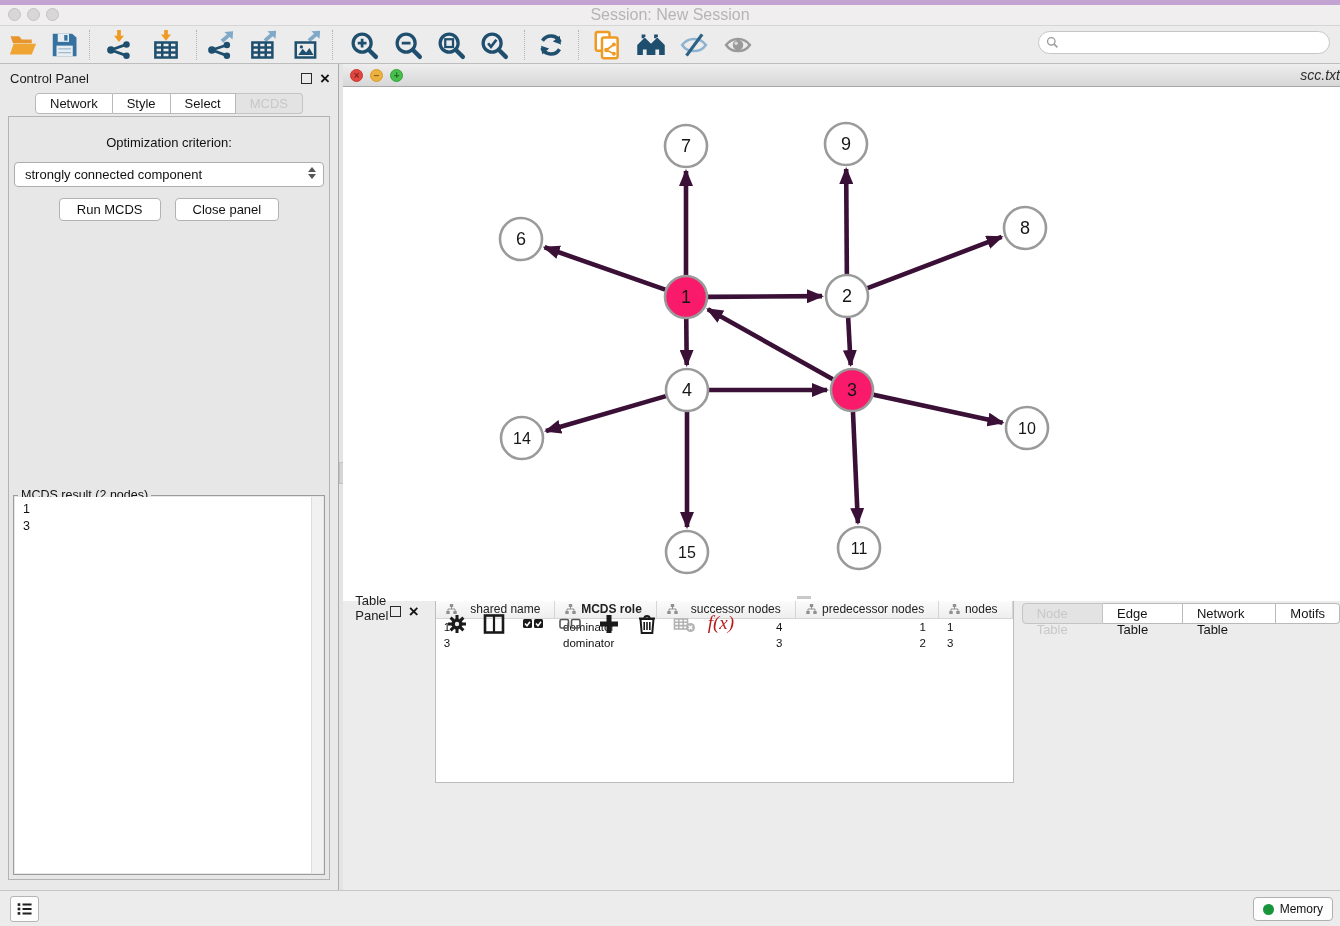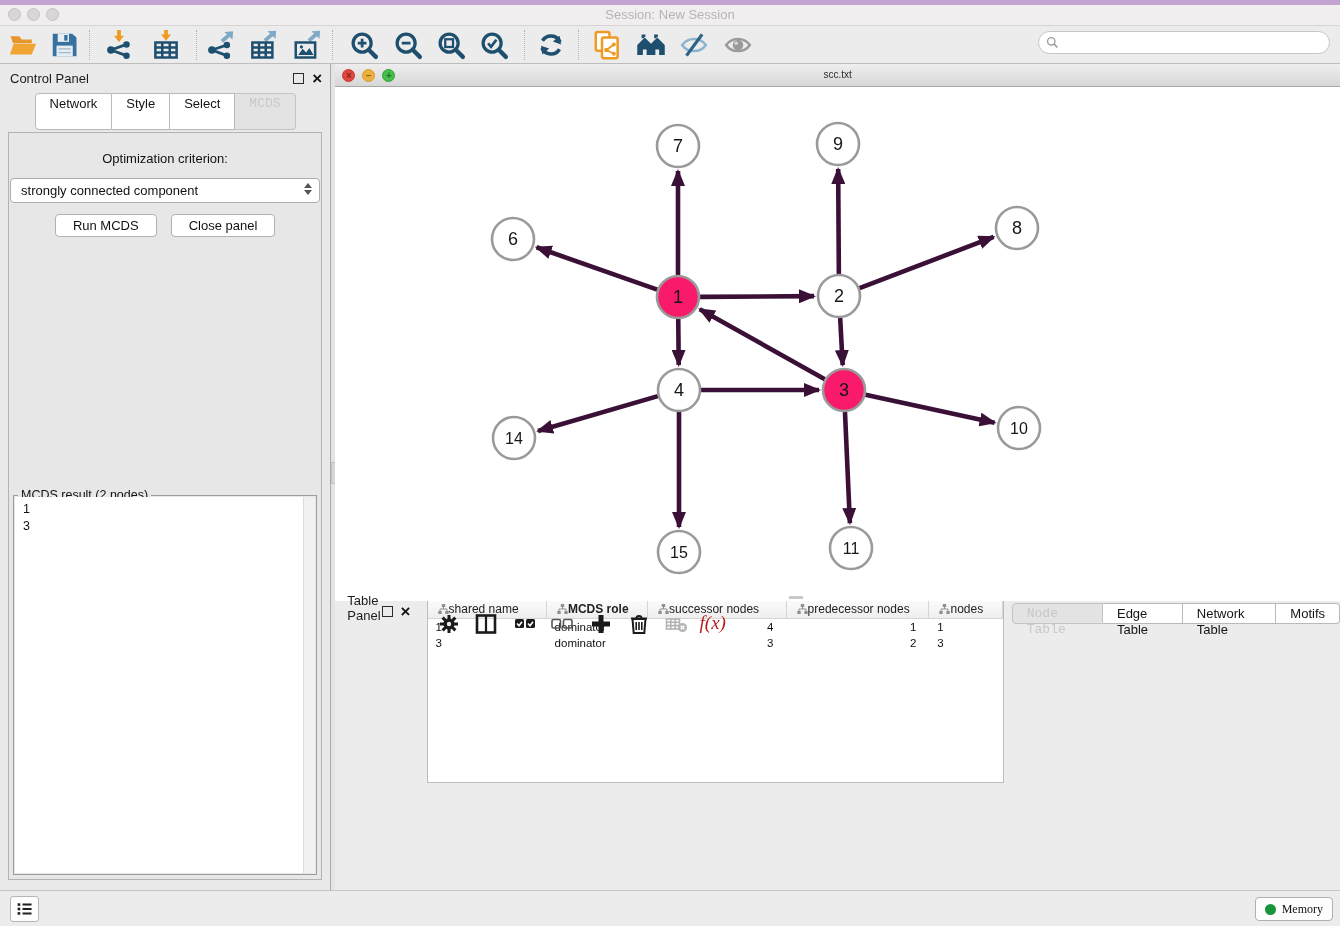--- a/index.html
+++ b/index.html
@@ -5,21 +5,21 @@
   * { margin:0; padding:0; box-sizing:border-box; }
   html,body { width:1340px; height:926px; }
   body { font-family:"Liberation Sans", sans-serif; background:#ececec; overflow:hidden; }
   .app { position:relative; width:1340px; height:926px; background:#ececec; }
 
   
   .mac-strip { height:5px; background:#c2a3d1; }
   .titlebar { position:relative; height:21px; background:#f0eeef; border-bottom:1px solid #d6d4d4; }
   .traffic-inactive { position:absolute; left:8px; top:3px; display:flex; gap:6px; }
   .traffic-inactive .dot { width:13px; height:13px; border-radius:50%; background:#d8d6d6; border:1px solid #c3c1c1; }
-  .win-title { text-align:center; line-height:20px; font-size:13px; color:#b6b4b4; }
+  .win-title { text-align:center; line-height:20px; font-size:16px; color:#b6b4b4; }
 
   
   .toolbar { position:relative; height:38px; background:#ececec; border-bottom:1px solid #bdbdbd; }
   .tb-icon { position:absolute; top:4px; width:30px; height:30px; cursor:pointer; }
   .tb-sep { position:absolute; top:4px; width:0; height:30px; border-left:1px dotted #b5b5b5; }
   .searchbox { position:absolute; right:10px; top:5px; width:292px; height:23px; background:#fff;
                border:1px solid #c6c6c6; border-radius:12px; display:flex; align-items:center; padding-left:7px; }
   .searchbox input { border:none; outline:none; flex:1; font-size:12px; background:transparent; margin-left:4px; }
 
   
@@ -29,26 +29,26 @@
   .v-divider .handle { position:absolute; top:398px; left:0px; width:5px; height:22px; background:#d6d6d6; border:1px solid #c2c2c2; }
   .right-col { flex:1; display:flex; flex-direction:column; }
 
   
   .cp-header { position:relative; height:29px; display:flex; align-items:center; padding:0 10px; }
   .panel-title { font-size:13px; color:#1c1c1c; }
   .panel-btns { position:absolute; right:8px; top:0; height:29px; display:flex; align-items:center; gap:8px; }
   .maxi { width:11px; height:11px; border:1.6px solid #2a2a2a; cursor:pointer; }
   .closex { font-size:17px; font-weight:900; color:#131313; line-height:11px; cursor:pointer; }
 
-  .cp-tabs { display:flex; justify-content:center; height:37px; }
+  .cp-tabs { display:flex; justify-content:center; height:21px; }
   .tab { background:#fff; border:1px solid #b9b9b9; border-left:none; font-size:13px; color:#141414;
          padding:2px 14px; line-height:16px; cursor:pointer; }
   .tab:first-child { border-left:1px solid #b9b9b9; border-radius:4px 0 0 4px; }
   .tab:last-child { border-radius:0 4px 4px 0; }
-  .tab.active { background:#e3e3e3; color:#c8c8c8; border-color:#c4c4c4;font-family:Liberation Mono, monospace; }
+  .tab.active { background:#e3e3e3; color:#c8c8c8; border-color:#c4c4c4; }
 
   .cp-content { flex:1; margin:2px 8px 10px 8px; border:1px solid #b3b3b3; background:#e7e7e7;
                 display:flex; flex-direction:column; }
   .opt-label { margin-top:18px; text-align:center; font-size:13px; color:#111; }
   .cp-select { position:relative; width:310px; height:25px; margin:12px auto 0 auto; background:#fff;
                border:1px solid #adadad; border-radius:4px; display:flex; align-items:center;
                padding:0 24px 0 10px; font-size:13px; color:#111; cursor:pointer; }
   .spinner { position:absolute; right:7px; top:4px; display:flex; flex-direction:column; gap:2px; }
   .spinner .up { width:0; height:0; border-left:4px solid transparent; border-right:4px solid transparent; border-bottom:5px solid #555; }
   .spinner .down { width:0; height:0; border-left:4px solid transparent; border-right:4px solid transparent; border-top:5px solid #555; }
@@ -65,52 +65,52 @@
 
   
   .net-window { height:533px; display:flex; flex-direction:column; }
   .net-titlebar { position:relative; height:23px; background:linear-gradient(#eeeeee,#d7d7d7); border-bottom:1px solid #a8a8a8; }
   .traffic { position:absolute; left:7px; top:5px; display:flex; gap:7px; }
   .tl { width:13px; height:13px; border-radius:50%; font-size:10px; font-weight:700; color:rgba(0,0,0,.45);
         display:flex; align-items:center; justify-content:center; line-height:1; cursor:pointer; }
   .tl.red { background:#e2453e; border:1px solid #c8362f; }
   .tl.yellow { background:#ecb13d; border:1px solid #d79b28; }
   .tl.green { background:#46c04b; border:1px solid #2fa236; }
-  .net-title { text-align:center; font-size:10px; color:#2e2e2e; line-height:22px; }
+  .net-title { text-align:right; font-size:14px; color:#2e2e2e; line-height:22px;font-style:italic; }
   .net-canvas { position:relative; flex:1; background:#fff; }
   .grip { position:absolute; bottom:2px; left:454px; width:14px; height:3px; background:#c9c9c9; }
 
   
   .table-panel { flex:1; background:#ececec; display:flex; }
   .tp-header { position:relative; height:22px; display:flex; align-items:center; padding:0 12px; }
   .tp-toolbar { position:relative; height:52px; }
   .tp-icon { position:absolute; top:15px; width:24px; height:24px; cursor:pointer; }
   .tp-icon.disabled { cursor:default; }
   .fx-label { font-family:"Liberation Serif", serif; font-style:italic; font-size:19px; color:#b91c1c; }
 
   .tp-table { margin:2px 8px 0 8px; height:184px; background:#fff; border:1px solid #bdbdbd; overflow:hidden; }
   .tbl-header { display:flex; height:19px; }
   .th-cell { display:flex; align-items:center; background:linear-gradient(#fcfcfc,#eeeeee);
              border-right:1px solid #d5d5d5; border-bottom:1px solid #d5d5d5; font-size:12px; color:#222; cursor:pointer; }
   .th-cell .org { margin-left:10px; flex:none; }
-  .th-cell .lbl { flex:1; text-align:left; padding-right:14px; }
+  .th-cell .lbl { flex:1; text-align:right; padding-right:14px; }
   .tbl-row { display:flex; height:16px; font-size:11.5px; color:#111; }
   .td { line-height:16px; white-space:nowrap; overflow:hidden; }
   .td.left { padding-left:8px; text-align:left; }
   .td.right { padding-right:13px; text-align:right; }
 
   .tp-tabs { display:flex; justify-content:center; margin-top:6px; height:21px; }
 
   
   .statusbar { position:relative; height:36px; background:#ececec; border-top:1px solid #c6c6c6; }
   .list-btn { position:absolute; left:10px; top:5px; width:29px; height:26px; background:#fdfdfd;
               border:1px solid #b5b5b5; border-radius:3px; display:flex; align-items:center; justify-content:center; cursor:pointer; }
   .memory-btn { position:absolute; right:7px; top:6px; height:24px; padding:0 9px; background:#fdfdfd;
                 border:1px solid #b0b0b0; border-radius:4px; display:flex; align-items:center; gap:6px;
-                font-size:12px; color:#111; cursor:pointer;font-family:Liberation Serif, serif; }
+                font-size:12px; color:#111; cursor:pointer; }
   .mem-dot { width:11px; height:11px; border-radius:50%; background:#18953c; }
 </style>
 </head>
 <body>
 
 <div class="app">
 
   <div class="mac-strip"></div>
   <div class="titlebar">
     <div class="traffic-inactive">

